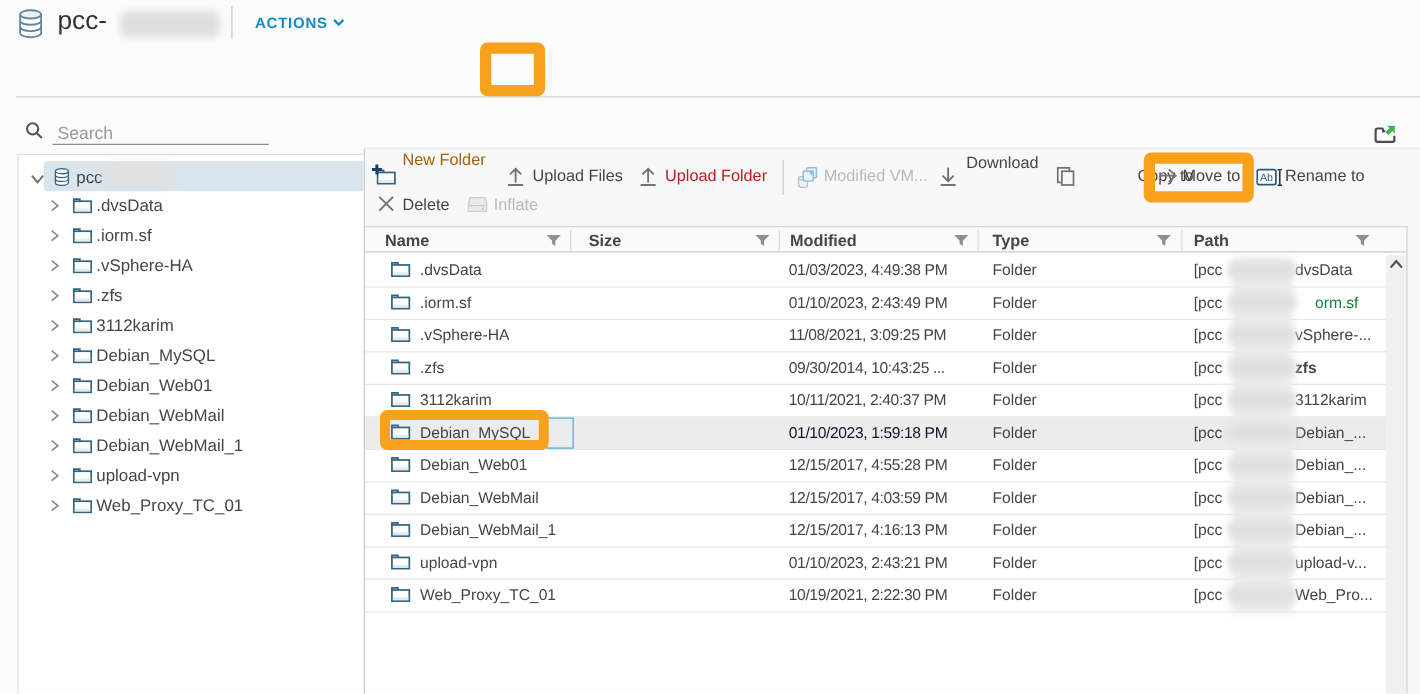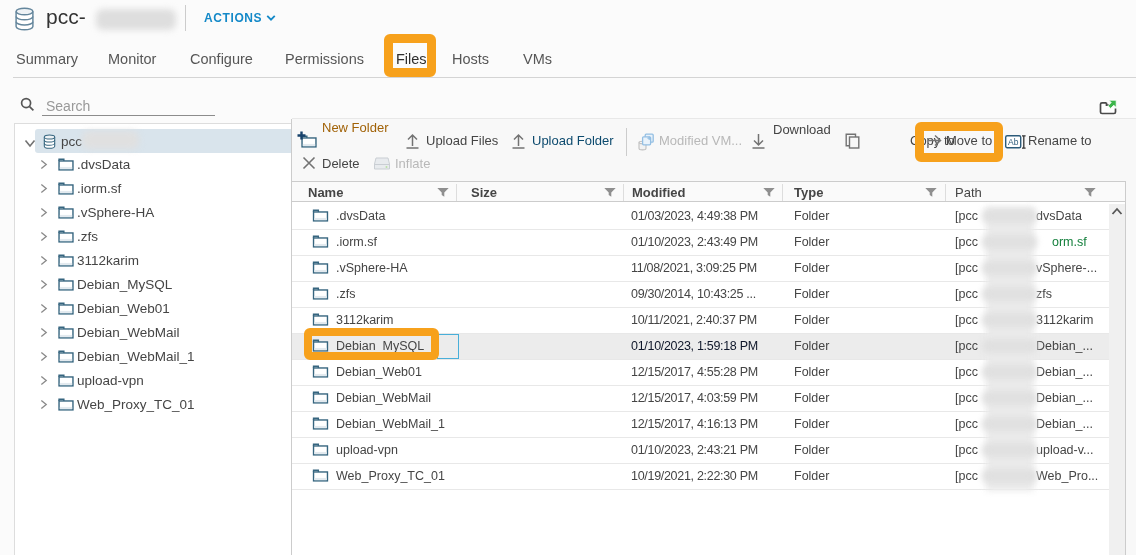--- a/index.html
+++ b/index.html
@@ -20,29 +20,20 @@
     </g>
   </svg>
   <div class="abs" style="left:46px;top:5px;font-size:21px;color:#333;">pcc-</div>
   <div class="abs" style="left:96px;top:9px;width:80px;height:21px;background:#dedede;border-radius:7px;filter:blur(3px);"></div>
   <div class="abs" style="left:185px;top:5px;width:1px;height:26px;background:#ccc;"></div>
   <div class="abs" style="left:204px;top:11px;font-size:12px;font-weight:bold;letter-spacing:0.6px;color:#1489c8;">ACTIONS</div>
   <svg class="abs" style="left:266px;top:14px;" width="10" height="8" viewBox="0 0 12 8">
     <path d="M1.5 1.5 L6 6 L10.5 1.5" fill="none" stroke="#1489c8" stroke-width="2.2"></path>
   </svg>
 
-<div class="abs" style="left:0;top:38px;width:1136px;height:39px;font-size:14.5px;color:#565656;">
-<span class="abs" style="left:16px;top:13px;color:#565656;">Summary</span>
-<span class="abs" style="left:108px;top:13px;color:#565656;">Monitor</span>
-<span class="abs" style="left:190px;top:13px;color:#565656;">Configure</span>
-<span class="abs" style="left:285px;top:13px;color:#565656;">Permissions</span>
-<span class="abs" style="left:396px;top:13px;color:#2e2e2e;">Files</span>
-<span class="abs" style="left:452px;top:13px;color:#565656;">Hosts</span>
-<span class="abs" style="left:523px;top:13px;color:#565656;">VMs</span>
-</div>
 <div class="abs" style="left:13px;top:77px;width:1123px;height:1px;background:#d4d4d4;"></div>
 
   <svg class="abs" style="left:20px;top:97px;" width="15" height="15" viewBox="0 0 16 16">
     <circle cx="6.5" cy="6.5" r="4.8" fill="none" stroke="#565656" stroke-width="1.8"></circle>
     <line x1="10.2" y1="10.2" x2="14.3" y2="14.3" stroke="#565656" stroke-width="1.8"></line>
   </svg>
   <div class="abs" style="left:46px;top:98px;font-size:14px;color:#999;">Search</div>
   <div class="abs" style="left:42px;top:115px;width:173px;height:1px;background:#8c8c8c;"></div>
 
   <div class="abs" style="left:292px;top:119px;width:844px;height:436px;background:#f8f8f8;"></div>
@@ -183,21 +174,21 @@
   <svg class="abs" style="left:405px;top:133px;" width="15" height="16" viewBox="0 0 15 16">
     <path d="M7.5 13 V2 M3 6.5 L7.5 2 L12 6.5" fill="none" stroke="#737373" stroke-width="1.5"></path>
     <path d="M1.5 15 h12" stroke="#737373" stroke-width="1.5"></path>
   </svg>
   <div class="abs" style="left:426px;top:133px;font-size:13px;color:#454545;">Upload Files</div>
 
   <svg class="abs" style="left:511px;top:133px;" width="15" height="16" viewBox="0 0 15 16">
     <path d="M7.5 13 V2 M3 6.5 L7.5 2 L12 6.5" fill="none" stroke="#737373" stroke-width="1.5"></path>
     <path d="M1.5 15 h12" stroke="#737373" stroke-width="1.5"></path>
   </svg>
-  <div class="abs" style="left:532px;top:133px;font-size:13px;color:#0c4a6e;">Upload Folder</div>
+  <div class="abs" style="left:532px;top:133px;font-size:13px;color:#b91c1c;">Upload Folder</div>
 
   <div class="abs" style="left:626px;top:128px;width:1px;height:28px;background:#ccc;"></div>
 
   <svg class="abs" style="left:638px;top:133px;" width="18" height="18" viewBox="0 0 18 18">
     <path d="M1 9.5 v6 c0 0.8 1.6 1.4 3.5 1.4 s3.5-0.6 3.5-1.4 v-6" fill="#f2f2f2" stroke="#c0c0c0" stroke-width="1.1"></path>
     <ellipse cx="4.5" cy="9.5" rx="3.5" ry="1.3" fill="#f7f7f7" stroke="#c0c0c0" stroke-width="1.1"></ellipse>
     <rect x="7.2" y="1.2" width="8" height="8" rx="1" fill="#e9f2fa" stroke="#94bfe3" stroke-width="1.3"></rect>
     <rect x="4.6" y="3.8" width="8" height="8" rx="1" fill="#eaf3fb" stroke="#94bfe3" stroke-width="1.3"></rect>
     <path d="M11.2 3.4 v3.6 M9.4 5.2 h3.6" stroke="#94bfe3" stroke-width="1.2"></path>
   </svg>
@@ -254,21 +245,21 @@
 <div class="abs" style="left:632px;top:185px;font-size:13px;font-weight:bold;color:#454545;">Modified</div>
 <svg class="abs" style="left:763px;top:188px;" width="12" height="9" viewBox="0 0 12 9">
 <path d="M0.3 0 h11.4 L7.3 4.6 V8.8 L4.7 7.1 V4.6 z" fill="#8f8f8f"></path>
 </svg>
 <div class="abs" style="left:782px;top:184px;width:1px;height:17px;background:#ddd;"></div>
 <div class="abs" style="left:794px;top:185px;font-size:13px;font-weight:bold;color:#454545;">Type</div>
 <svg class="abs" style="left:925px;top:188px;" width="12" height="9" viewBox="0 0 12 9">
 <path d="M0.3 0 h11.4 L7.3 4.6 V8.8 L4.7 7.1 V4.6 z" fill="#8f8f8f"></path>
 </svg>
 <div class="abs" style="left:945px;top:184px;width:1px;height:17px;background:#ddd;"></div>
-<div class="abs" style="left:955px;top:185px;font-size:13px;font-weight:normal;color:#454545;">Path</div>
+<div class="abs" style="left:955px;top:185px;font-size:13px;font-weight:bold;color:#454545;">Path</div>
 <svg class="abs" style="left:1084px;top:188px;" width="12" height="9" viewBox="0 0 12 9">
 <path d="M0.3 0 h11.4 L7.3 4.6 V8.8 L4.7 7.1 V4.6 z" fill="#8f8f8f"></path>
 </svg>
 <svg class="abs" style="left:312px;top:209px;" width="17" height="13" viewBox="0 0 17 14">
 <path d="M1 3.2 V1.4 h5.2 v1.8" fill="#eef2f5" stroke="#36657f" stroke-width="1.5"></path>
 <rect x="1" y="3.2" width="15" height="9.6" fill="#fff" stroke="#36657f" stroke-width="1.5"></rect>
 <rect x="1.9" y="9.6" width="13.2" height="2.4" fill="#e3eaef"></rect>
 </svg>
 <div class="abs" style="left:336px;top:209px;font-size:12.5px;color:#454545;">.dvsData</div>
 <div class="abs" style="left:631px;top:209px;font-size:12.5px;letter-spacing:-0.3px;color:#454545;">01/03/2023, 4:49:38 PM</div>
@@ -300,21 +291,21 @@
 <div class="abs" style="left:292px;top:281px;width:817px;height:1px;background:#e8e8e8;"></div>
 <svg class="abs" style="left:312px;top:287px;" width="17" height="13" viewBox="0 0 17 14">
 <path d="M1 3.2 V1.4 h5.2 v1.8" fill="#eef2f5" stroke="#36657f" stroke-width="1.5"></path>
 <rect x="1" y="3.2" width="15" height="9.6" fill="#fff" stroke="#36657f" stroke-width="1.5"></rect>
 <rect x="1.9" y="9.6" width="13.2" height="2.4" fill="#e3eaef"></rect>
 </svg>
 <div class="abs" style="left:336px;top:287px;font-size:12.5px;color:#454545;">.zfs</div>
 <div class="abs" style="left:631px;top:287px;font-size:12.5px;letter-spacing:-0.3px;color:#454545;">09/30/2014, 10:43:25 ...</div>
 <div class="abs" style="left:794px;top:287px;font-size:12.5px;color:#454545;">Folder</div>
 <div class="abs" style="left:955px;top:287px;font-size:12.5px;color:#454545;">[pcc</div>
-<div class="abs" style="left:1036px;top:287px;font-size:12.5px;color:#454545;">zfs</div>
+<div class="abs" style="left:1036px;top:287px;font-size:12.5px;color:#454545;font-weight:bold;">zfs</div>
 <div class="abs" style="left:292px;top:307px;width:817px;height:1px;background:#e8e8e8;"></div>
 <svg class="abs" style="left:312px;top:313px;" width="17" height="13" viewBox="0 0 17 14">
 <path d="M1 3.2 V1.4 h5.2 v1.8" fill="#eef2f5" stroke="#36657f" stroke-width="1.5"></path>
 <rect x="1" y="3.2" width="15" height="9.6" fill="#fff" stroke="#36657f" stroke-width="1.5"></rect>
 <rect x="1.9" y="9.6" width="13.2" height="2.4" fill="#e3eaef"></rect>
 </svg>
 <div class="abs" style="left:336px;top:313px;font-size:12.5px;color:#454545;">3112karim</div>
 <div class="abs" style="left:631px;top:313px;font-size:12.5px;letter-spacing:-0.3px;color:#454545;">10/11/2021, 2:40:37 PM</div>
 <div class="abs" style="left:794px;top:313px;font-size:12.5px;color:#454545;">Folder</div>
 <div class="abs" style="left:955px;top:313px;font-size:12.5px;color:#454545;">[pcc</div>

